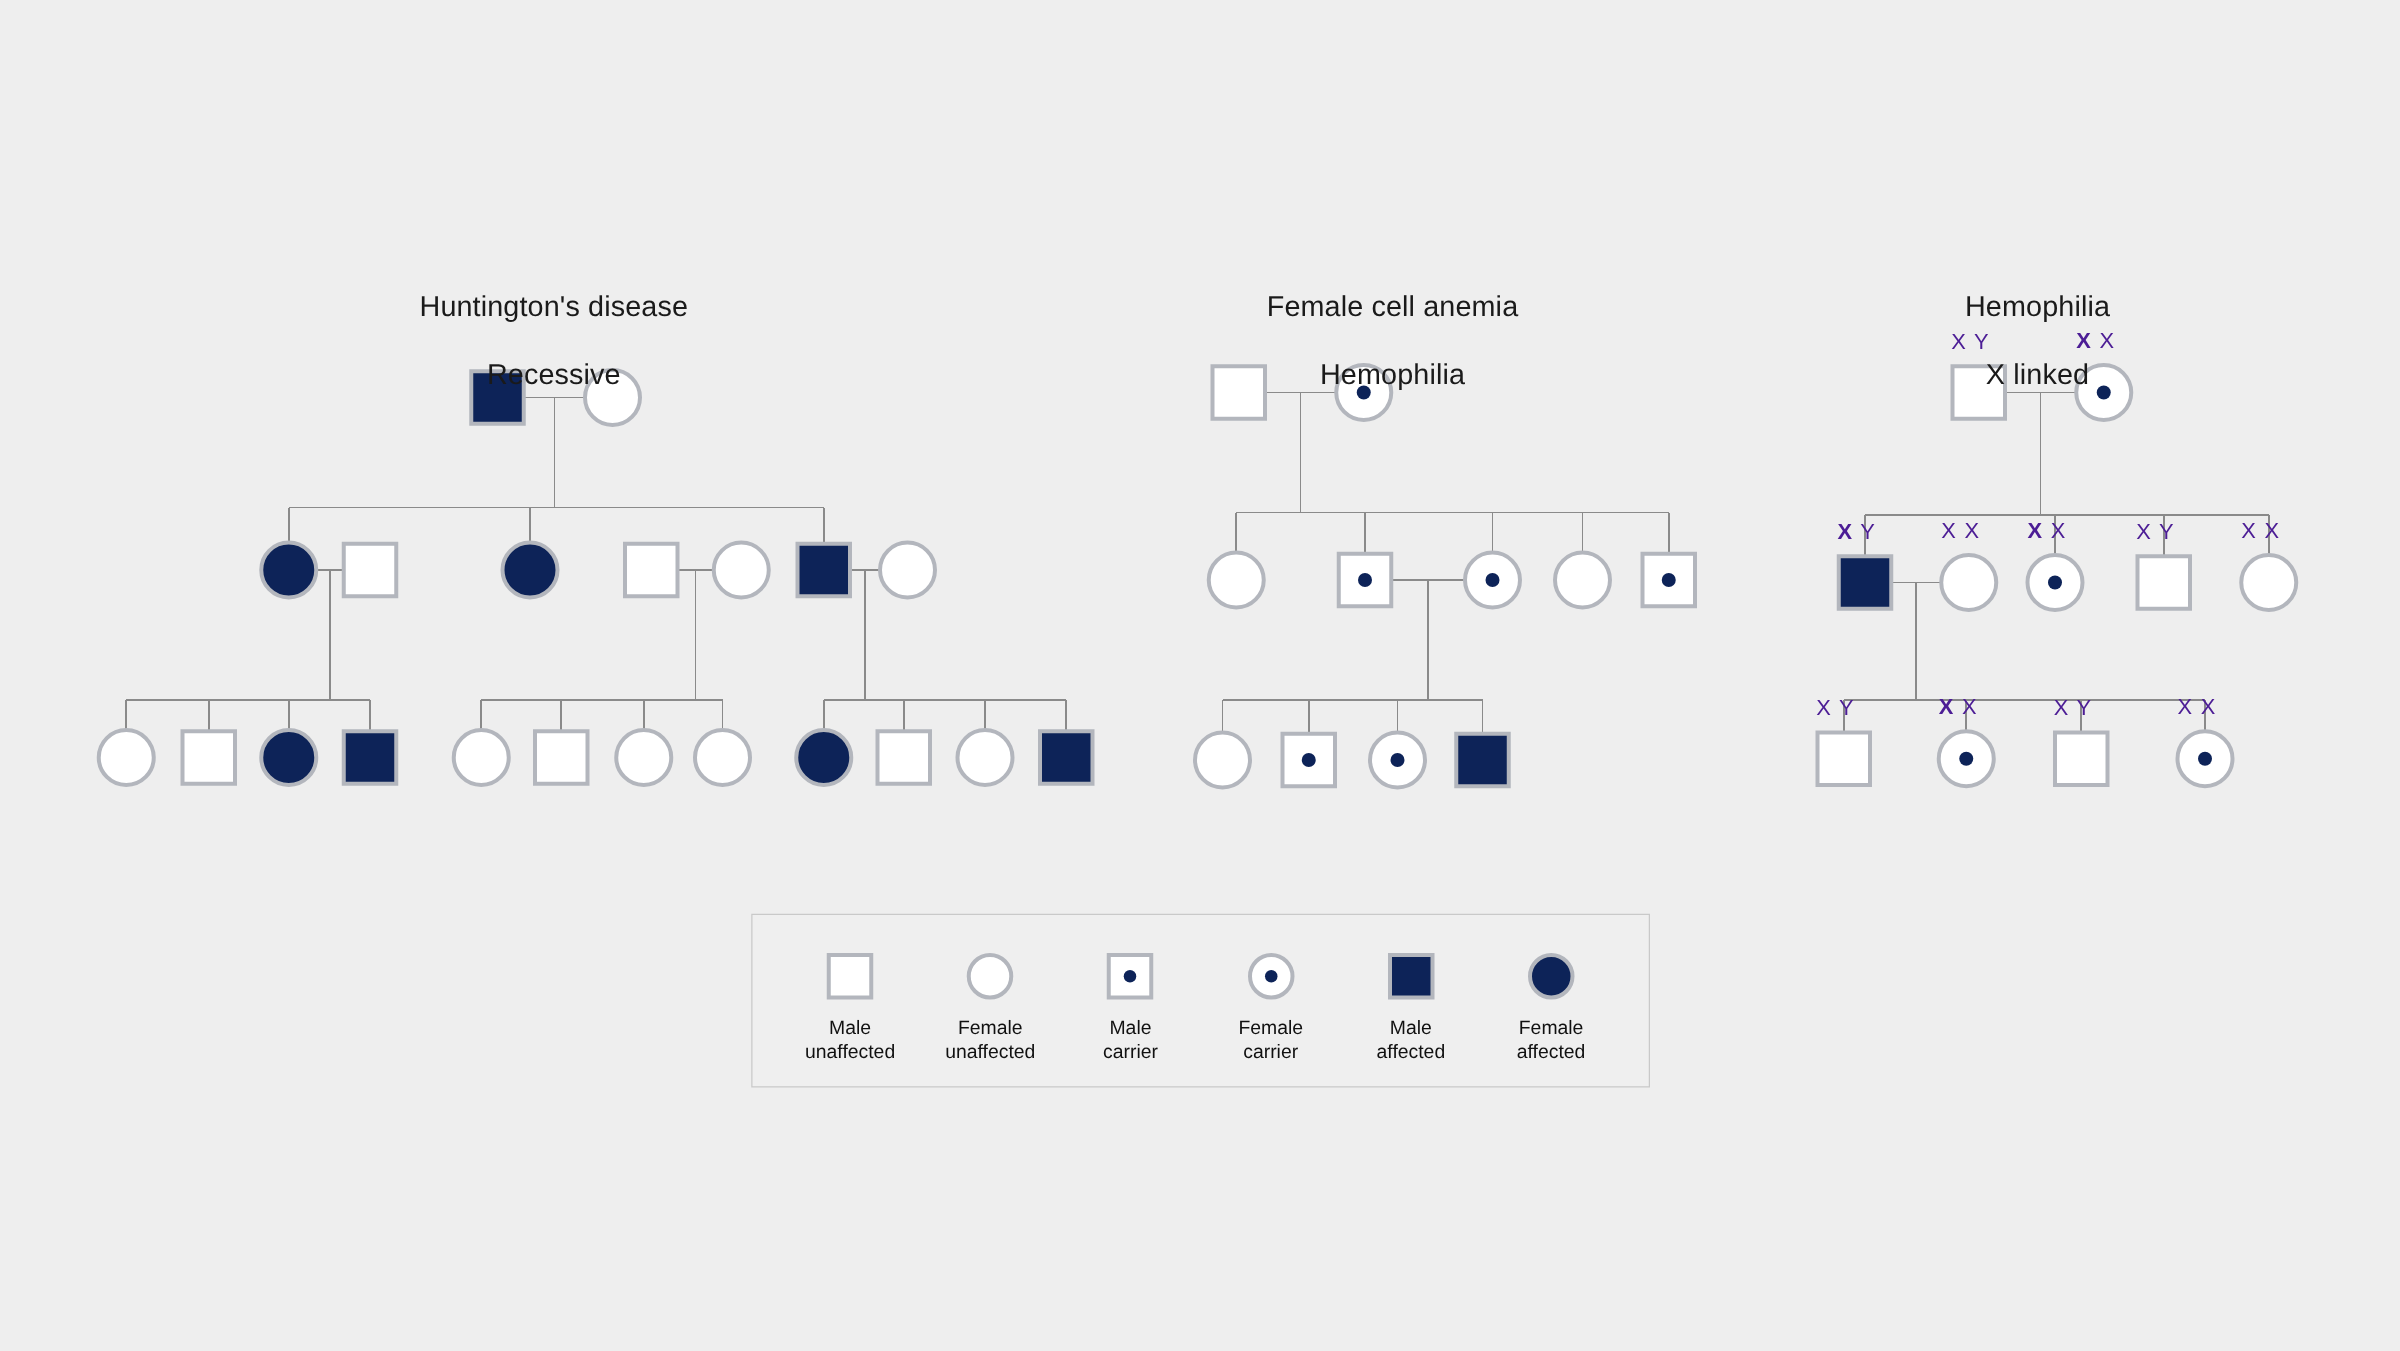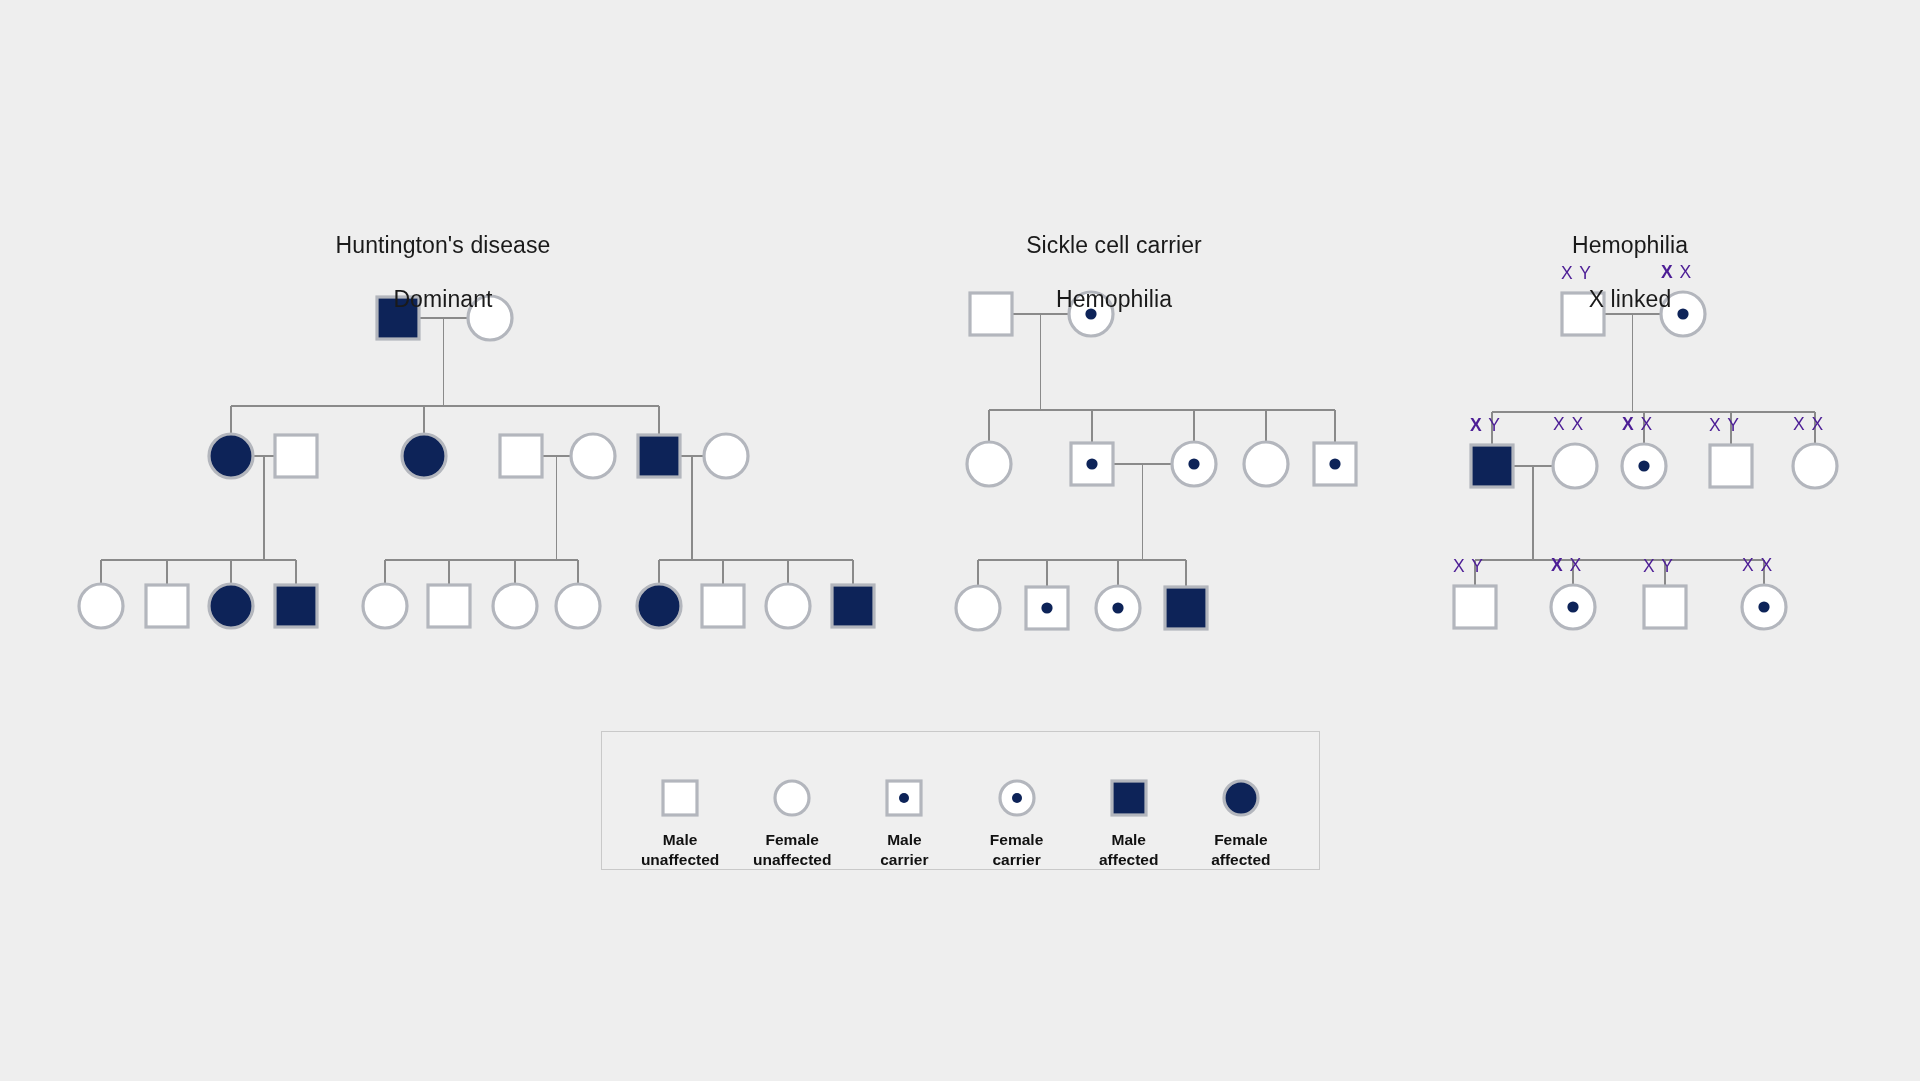--- a/index.html
+++ b/index.html
@@ -35,22 +35,22 @@
   .legend-box{
     position:absolute;
     left:601px;top:731px;
     width:719px;height:139px;
     border:1px solid #c9c9c9;
     background:#efefef;
     box-sizing:border-box;
   }
   .legend-items{
     position:absolute;left:0;top:0;width:100%;height:100%;
-    display:flex;align-items:flex-end;justify-content:space-around;
-    padding:28px 22px 0 22px;box-sizing:border-box;font-weight:bold;
+    display:flex;align-items:flex-start;justify-content:space-around;
+    padding:28px 22px 0 22px;box-sizing:border-box;
   }
   .legend-item{
     display:flex;flex-direction:column;align-items:center;width:104px;
   }
   .legend-sym{height:42px;display:flex;align-items:center;justify-content:center;}
   .legend-text{
     margin-top:11px;font-size:15.5px;color:#111;text-align:center;
     line-height:1.25;white-space:pre-line;
   }
 
@@ -260,24 +260,24 @@
         </g>
         <g>
           <circle cx="1764" cy="607" r="22" fill="#ffffff" stroke="#b3b6bd" stroke-width="3.2"></circle>
           <circle cx="1764" cy="607" r="5.6" fill="#0d2358"></circle>
         </g>
       </g>
   </svg>
 
   <div class="ped-title" style="left:293px;top:205px;width:300px;">
     <div>Huntington's disease</div>
-    <div>Dominant</div>
+    <div>Recessive</div>
   </div>
   <div class="ped-title" style="left:964px;top:205px;width:300px;">
-    <div>Sickle cell carrier</div>
+    <div>Female cell anemia</div>
     <div>Hemophilia</div>
   </div>
   <div class="ped-title" style="left:1480px;top:205px;width:300px;">
     <div>Hemophilia</div>
     <div>X linked</div>
   </div>
 
   <div id="genotype-layer">
       <div class="glabel" style="left: 1561px; top: 263px;"><span>X</span> <span>Y</span></div>
       <div class="glabel" style="left: 1661px; top: 262px;"><b>X</b> <span>X</span></div>

